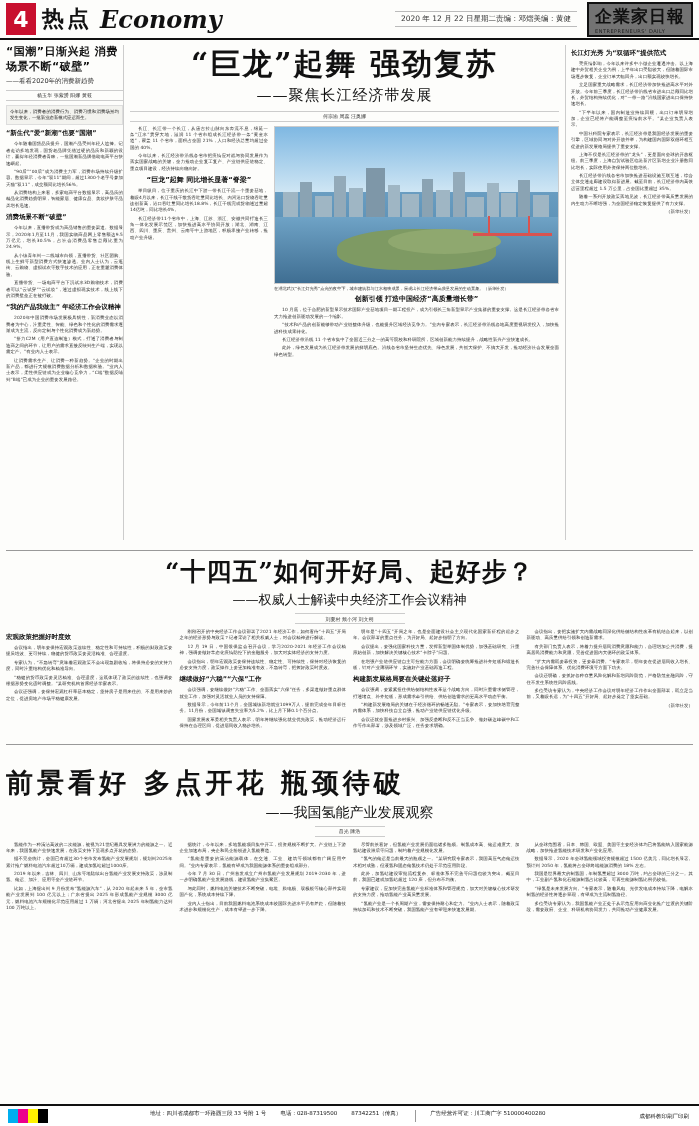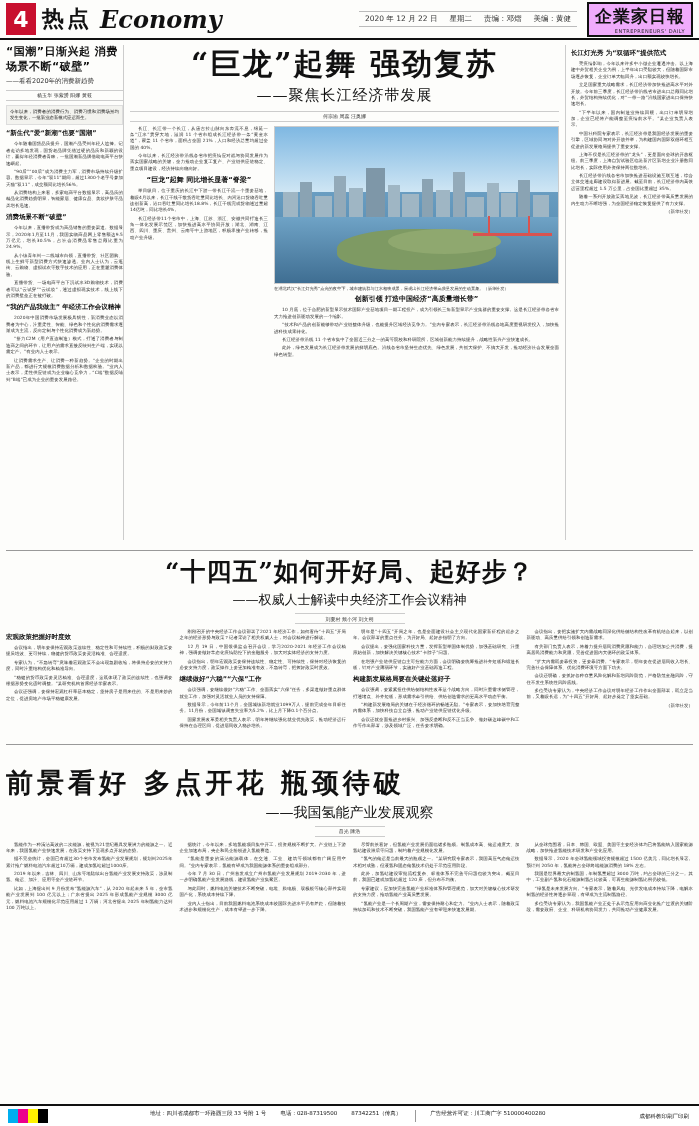--- a/index.html
+++ b/index.html
@@ -33,27 +33,27 @@
     align-self: center; margin-right: 8px;
   }
   .section-en {
     font-family: "DejaVu Serif", "Liberation Serif", serif;
     font-style: italic; font-weight: bold; font-size: 24px;
     align-self: center;
   }
   .masthead-spacer { flex: 1; }
   .masthead-meta {
     align-self: center; font-size: 7.5px; color: #333;
-    display: flex; gap: 12px; margin-right: 10px;
+    display: flex; gap: 0; margin-right: 10px;
     border-top: 1px solid #bbb; border-bottom: 1px solid #bbb;
     padding: 2px 6px;
   }
   .brand {
     align-self: center; border: 2px solid #111; padding: 1px 6px;
-    background: #f0abfc; text-align: right;
+    background: #737373; text-align: left;
   }
   .brand-cn {
     font-size: 17px; font-weight: bold; letter-spacing: 1px;
     font-family: "DejaVu Serif", "Liberation Serif", serif;
   }
   .brand-en { font-size: 5px; letter-spacing: .5px; color: #222; }
 
   
   .col-text {
     font-size: 4.4px; line-height: 1.45; text-align: justify;

